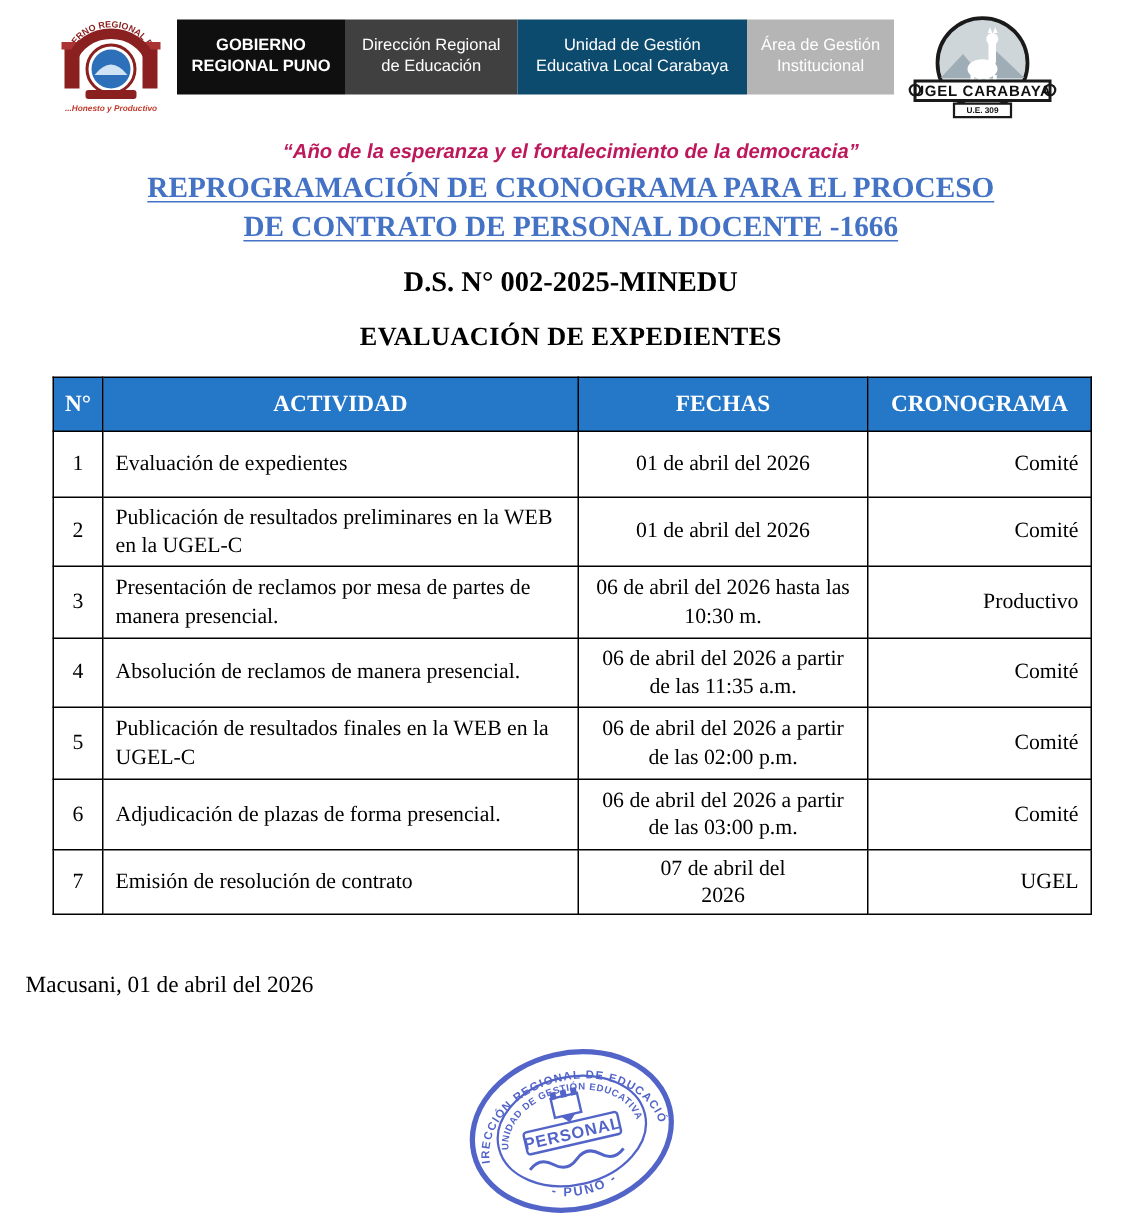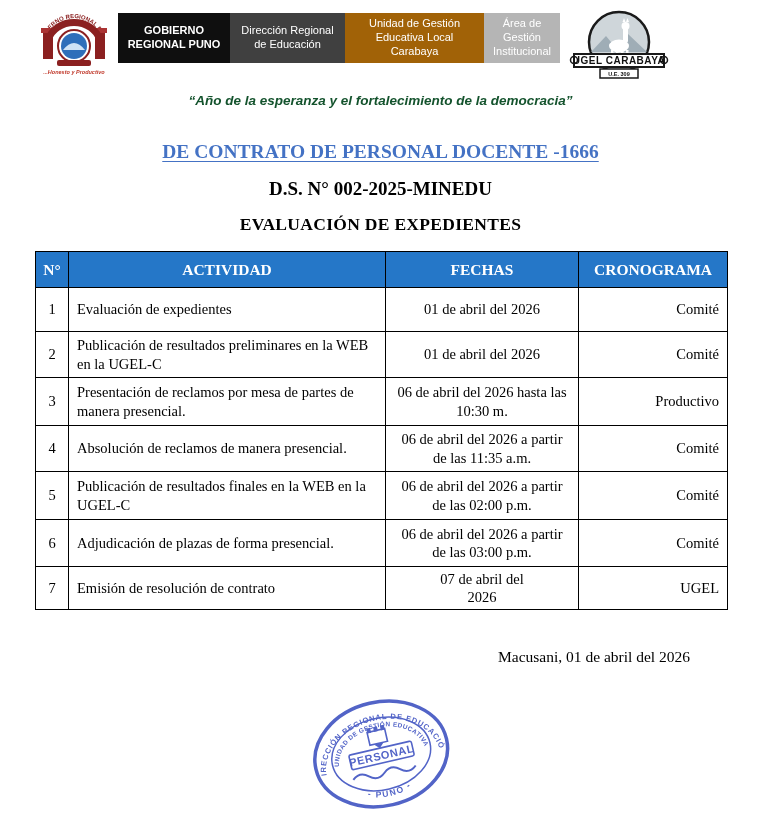--- a/index.html
+++ b/index.html
@@ -11,28 +11,28 @@
   .hdr{display:flex;align-items:flex-start;padding:8px 0 0 30px;}
   .hdr-left-logo{width:88px;height:72px;flex:0 0 auto;}
   .band{display:flex;margin-top:5px;height:50px;flex:0 0 auto;}
   .band .bx{
     display:flex;align-items:center;justify-content:center;text-align:center;
     font-family:"Liberation Sans",sans-serif;font-size:11px;line-height:1.25;
     color:#fff;padding:2px 6px;box-sizing:border-box;
   }
   .bx1{width:112px;background:#0f0f0f;font-weight:bold;font-size:11.5px;}
   .bx2{width:115px;background:#404040;}
-  .bx3{width:139px;background:#a16207;}
-  .bx4{width:76px;background:#b5b5b5;}
+  .bx3{width:153px;background:#0c4a6e;}
+  .bx4{width:98px;background:#b5b5b5;}
   .hdr-right-logo{width:106px;height:76px;flex:0 0 auto;margin-left:6px;}
   
   .quote{
     margin-top:9px;text-align:center;
     font-family:"Liberation Sans",sans-serif;font-style:italic;font-weight:bold;
-    font-size:13.5px;color:#14532d;
+    font-size:13.5px;color:#be185d;
   }
   .doc-title{
     margin:5px 18px 0 18px;text-align:center;color:#4472c4;
     font-weight:bold;font-size:19.5px;line-height:26px;
   }
   .doc-title .tline{text-decoration:underline;text-underline-offset:3px;}
   .decree{margin-top:13px;text-align:center;font-weight:bold;font-size:19px;}
   .section-heading{margin-top:14px;text-align:center;font-weight:bold;font-size:17.5px;letter-spacing:.3px;}
   
   table.sched{
@@ -52,21 +52,21 @@
   .cell-fec{text-align:center;padding-left:10px;white-space:pre-line;}
   .cell-res{text-align:right;}
   .sched tbody tr:nth-child(1){height:44px;}
   .sched tbody tr:nth-child(2){height:46px;}
   .sched tbody tr:nth-child(3){height:48px;}
   .sched tbody tr:nth-child(4){height:46px;}
   .sched tbody tr:nth-child(5){height:48px;}
   .sched tbody tr:nth-child(6){height:47px;}
   .sched tbody tr:nth-child(7){height:40px;}
   
-  .dateline{margin:38px 71px 0 0;text-align:right;font-size:15.5px;padding-left:17px;}
+  .dateline{margin:38px 71px 0 0;text-align:left;font-size:15.5px;padding-left:17px;}
   .stamp-wrap{
     position:absolute;left:296px;top:692px;width:170px;height:122px;
     transform:rotate(-13deg);opacity:.88;
   }
   .logo-svg text{font-family:"Liberation Sans",sans-serif;}
   .stamp-svg text{font-family:"Liberation Sans",sans-serif;fill:#3b4fc0;}
 </style>
 </head>
 <body>
 
@@ -114,21 +114,21 @@
       <circle cx="98" cy="52" r="3.5" fill="none" stroke="#1a1a1a" stroke-width="1.5"></circle>
       <text x="53" y="56" font-size="10" font-weight="bold" fill="#111" text-anchor="middle" letter-spacing="0.5">UGEL CARABAYA</text>
       <path d="M 34,61 h 38 v 9 h -38 Z" fill="#fff" stroke="#1a1a1a" stroke-width="1.5"></path>
       <text x="53" y="67.5" font-size="5.5" font-weight="bold" fill="#111" text-anchor="middle">U.E. 309</text>
     </svg>
   </div>
 
   <div class="quote">“Año de la esperanza y el fortalecimiento de la democracia”</div>
 
   <div class="doc-title">
-    <br>
+    <span class="tline">REPROGRAMACIÓN DE CRONOGRAMA PARA EL PROCESO</span><br>
     <span class="tline">DE CONTRATO DE PERSONAL DOCENTE -1666</span>
   </div>
 
   <div class="decree">D.S. N° 002-2025-MINEDU</div>
   <div class="section-heading">EVALUACIÓN DE EXPEDIENTES</div>
 
   <table class="sched">
     <colgroup>
       <col class="col-n">
         <col class="col-act">

